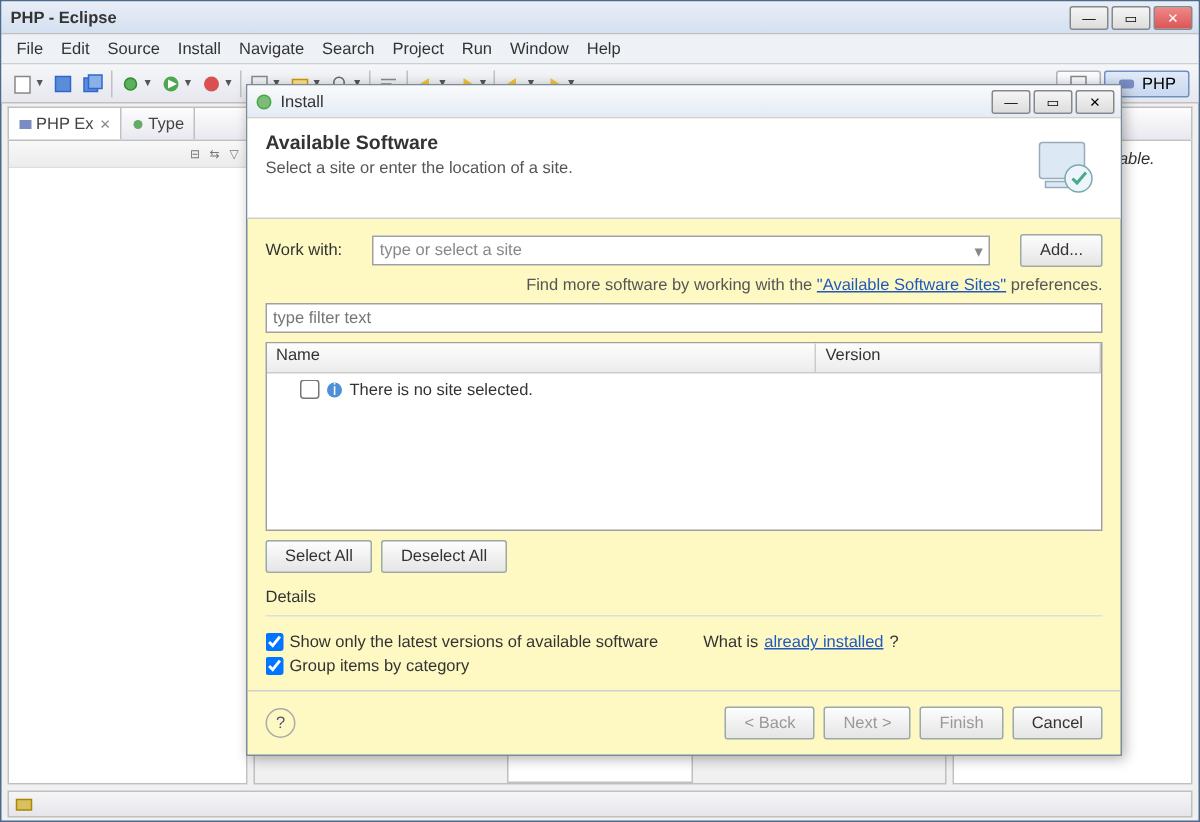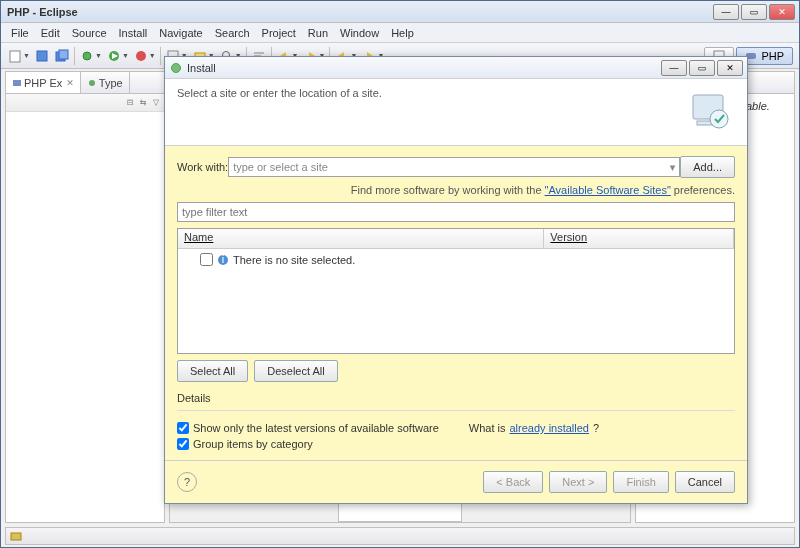--- a/index.html
+++ b/index.html
@@ -52,32 +52,32 @@
 .dialog-titlebar { height: 22px; background: linear-gradient(#f9fafc,#e4ebf5); display:flex; align-items:center; padding: 0 4px; border-bottom:1px solid #d0d0d0; }
 .dialog-titlebar .dicon { width:14px;height:14px; margin-right:4px; display:flex;align-items:center;justify-content:center;}
 .dialog-titlebar .dtitle { flex:1; color:#333; }
 .dialog-header { padding: 8px 12px 10px 12px; background:#fff; display:flex; border-bottom:1px solid #d0d0d0; }
 .dialog-header-left { flex:1; }
 .dialog-header-left h3 { font-size: 13px; font-weight: bold; color: #333; margin-bottom: 4px; }
 .dialog-header-left p { color: #555; }
 .dialog-header-icon { width: 48px; height: 48px; display:flex;align-items:center;justify-content:center; }
 
 .dialog-body { flex:1; padding: 10px 12px; display:flex; flex-direction:column; gap:6px; overflow:hidden; }
-.work-row { display:flex; align-items:center; gap:0; }
+.work-row { display:flex; align-items:center; gap:20px; }
 .work-row label { color:#333; }
 .combo { flex:1; height:20px; border:1px solid #a0a0a0; background:#fff; display:flex; align-items:center; padding:0 4px; color:#888; cursor:text; }
 .combo .arrow { margin-left:auto; cursor:pointer; }
 .btn { height:22px; padding: 0 12px; border:1px solid #9aa; background:linear-gradient(#fdfdfd,#e5e5e5); border-radius:2px; cursor:pointer; color:#333; display:flex;align-items:center;justify-content:center; }
 .btn:disabled, .btn.disabled { color:#999; cursor:default; }
 .link { color: #2158c0; text-decoration: underline; cursor: pointer; }
 .hint-row { text-align:right; color:#555; }
 
 .filter-input { height:20px; border:1px solid #a0a0a0; background:#fff; padding:2px 4px; color:#888; }
 .table-box { flex:1; border:1px solid #a0a0a0; background:#fff; display:flex; flex-direction:column; min-height:90px; }
-.table-header { height:20px; background:linear-gradient(#fdfdfd,#ececec); display:flex; border-bottom:1px solid #ccc;text-decoration:underline; }
+.table-header { height:20px; background:linear-gradient(#fdfdfd,#ececec); display:flex; border-bottom:1px solid #ccc; }
 .th { padding:2px 6px; border-right:1px solid #ccc; color:#333; }
 .table-body { flex:1; padding:4px 6px; color:#333; }
 .info-row { display:flex; align-items:center; gap:4px; padding-left:16px; }
 
 .sel-row { display:flex; gap:6px; }
 .details-label { color:#333; margin-top:4px; }
 .details-box { height:6px; border-top:1px solid #ddd; }
 
 .check-row { display:flex; gap:30px; }
 .check-col { display:flex; flex-direction:column; gap:4px; }
@@ -291,20 +291,21 @@
     <span class="dtitle">Install</span>
     <div class="win-controls">
       <div class="win-btn">—</div>
       <div class="win-btn">▭</div>
       <div class="win-btn">✕</div>
     </div>
   </div>
 
   <div class="dialog-header">
     <div class="dialog-header-left">
+      <h3>Available Software</h3>
       <p>Select a site or enter the location of a site.</p>
     </div>
     <div class="dialog-header-icon">
       <svg width="44" height="44">
           <rect x="4" y="6" width="30" height="24" rx="2" fill="#dce8f4" stroke="#9ab"></rect>
           <rect x="8" y="32" width="22" height="4" fill="#dce8f4" stroke="#9ab"></rect>
           <circle cx="30" cy="30" r="9" fill="#eef4fb" stroke="#7aa"></circle>
           <path d="M26 30l3 3 6-7" stroke="#4a8" fill="none" stroke-width="2"></path>
         </svg>
     </div>

